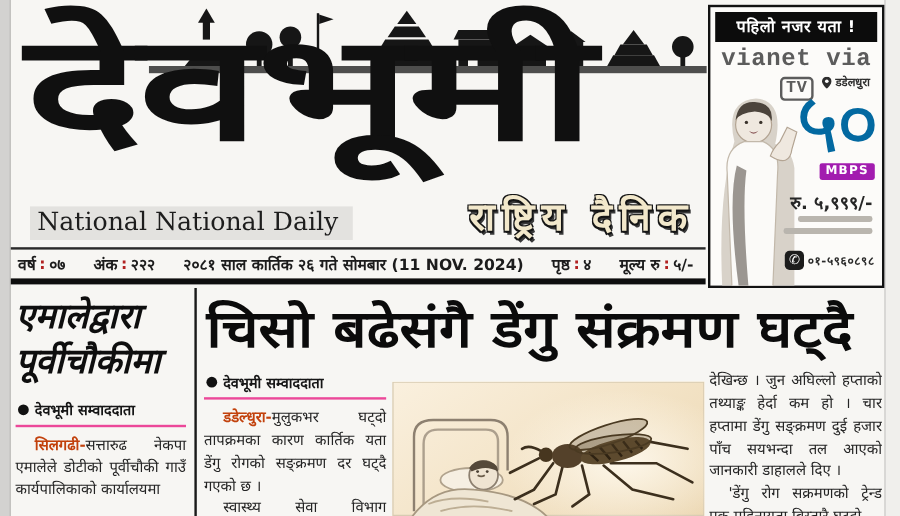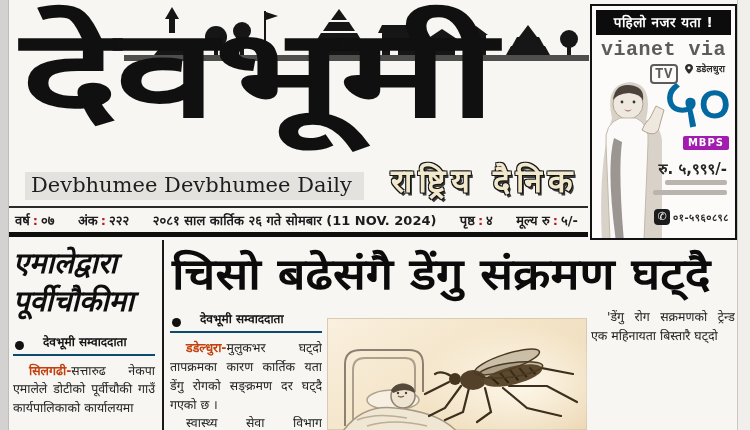--- a/index.html
+++ b/index.html
@@ -39,21 +39,21 @@
 
   
   #infobar { position:absolute; left:9px; top:206px; width:579px; height:31px; border-top:2px solid #2a2a2a; border-bottom:5px solid #0e0e0e;
     display:flex; align-items:center; justify-content:space-between; padding:0 10px 0 6px; font-size:13px; font-weight:bold; color:#1c1c1c; white-space:nowrap; }
   #infobar .sep { color:#b22222; font-weight:bold; padding:0 3px; }
   #infobar .grp { display:flex; align-items:center; }
 
   
   #side-article { position:absolute; left:9px; top:240px; width:152px; height:190px; overflow:hidden; padding:4px 6px 0 4px; }
   #side-headline { font-size:29px; font-weight:bold; color:#0e0e0e; line-height:1.32; letter-spacing:0px;font-style:italic; }
-  .byline { display:flex; align-items:flex-end; gap:19px; border-bottom:2px solid #0c4a6e; padding:2px 0 4px 2px; margin-top:10px; }
+  .byline { display:flex; align-items:center; gap:5px; border-bottom:2px solid #ec4899; padding:2px 0 4px 2px; margin-top:10px; }
   .byline .dot { width:9px; height:9px; background:#111; border-radius:50%; flex:0 0 auto; }
   .byline .bl-txt { font-size:12px; font-weight:bold; color:#151515; white-space:nowrap; }
   .bodytext { font-size:12.4px; line-height:1.52; color:#242424; text-align:justify; margin-top:6px; }
   .bodytext p { text-indent:16px; }
   .bodytext p.noindent { text-indent:0; }
   .bodytext b { color:#c2410c; }
 
   #v-divider { position:absolute; left:162px; top:240px; width:2px; height:190px; background:#1a1a1a; }
 
   #lead-headline { position:absolute; left:172px; top:243px; width:500px; font-size:43px; font-weight:bold; color:#0b0b0b; white-space:nowrap; transform:scaleX(1.13); transform-origin:left center; letter-spacing:0px; }
@@ -107,21 +107,21 @@
           <path d="M340 32 l24 0 -12 -9 z"></path>
 
         <path d="M382 52 l44 0 -5 -9 -34 0 z"></path>
           <path d="M388 43 l32 0 -5 -9 -22 0 z"></path>
           <path d="M395 34 l18 0 -9 -12 z"></path>
         <circle cx="445" cy="36" r="9"></circle>
           <rect x="443" y="42" width="4" height="10"></rect>
       </g>
     </svg>
     <div id="paper-title">देवभूमी</div>
-    <div id="subtitle-en">Devbhumee Devbhumee Daily</div>
+    <div id="subtitle-en">National National Daily</div>
     <div id="subtitle-np">राष्ट्रिय दैनिक</div>
   </div>
 
   <div id="ad">
     <div id="ad-banner">पहिलो नजर यता !</div>
     <div id="ad-brand">
       <span>vianet </span><span>via</span><span class="tvbox">TV</span>
     </div>
     <div id="ad-loc">
       <svg width="8" height="10" viewBox="0 0 8 10">
@@ -248,16 +248,17 @@
 
       <g fill="rgba(90,72,44,0.28)" stroke="#4a3a22" stroke-width="1.5">
         <ellipse cx="92" cy="38" rx="34" ry="8" transform="rotate(-18 92 38)"></ellipse>
         <ellipse cx="96" cy="46" rx="32" ry="7" transform="rotate(-8 96 46)"></ellipse>
       </g>
     </svg>
   </div>
 
   <div id="lead-col2">
     <div class="bodytext">
+      <p class="noindent">देखिन्छ । जुन अघिल्लो हप्ताको तथ्याङ्क हेर्दा कम हो । चार हप्तामा डेंगु सङ्क्रमण दुई हजार पाँच सयभन्दा तल आएको जानकारी डाहालले दिए ।</p>
       <p>'डेंगु रोग सक्रमणको ट्रेन्ड एक महिनायता बिस्तारै घट्दो</p>
     </div>
   </div>
 </div>
 
 </body></html>

